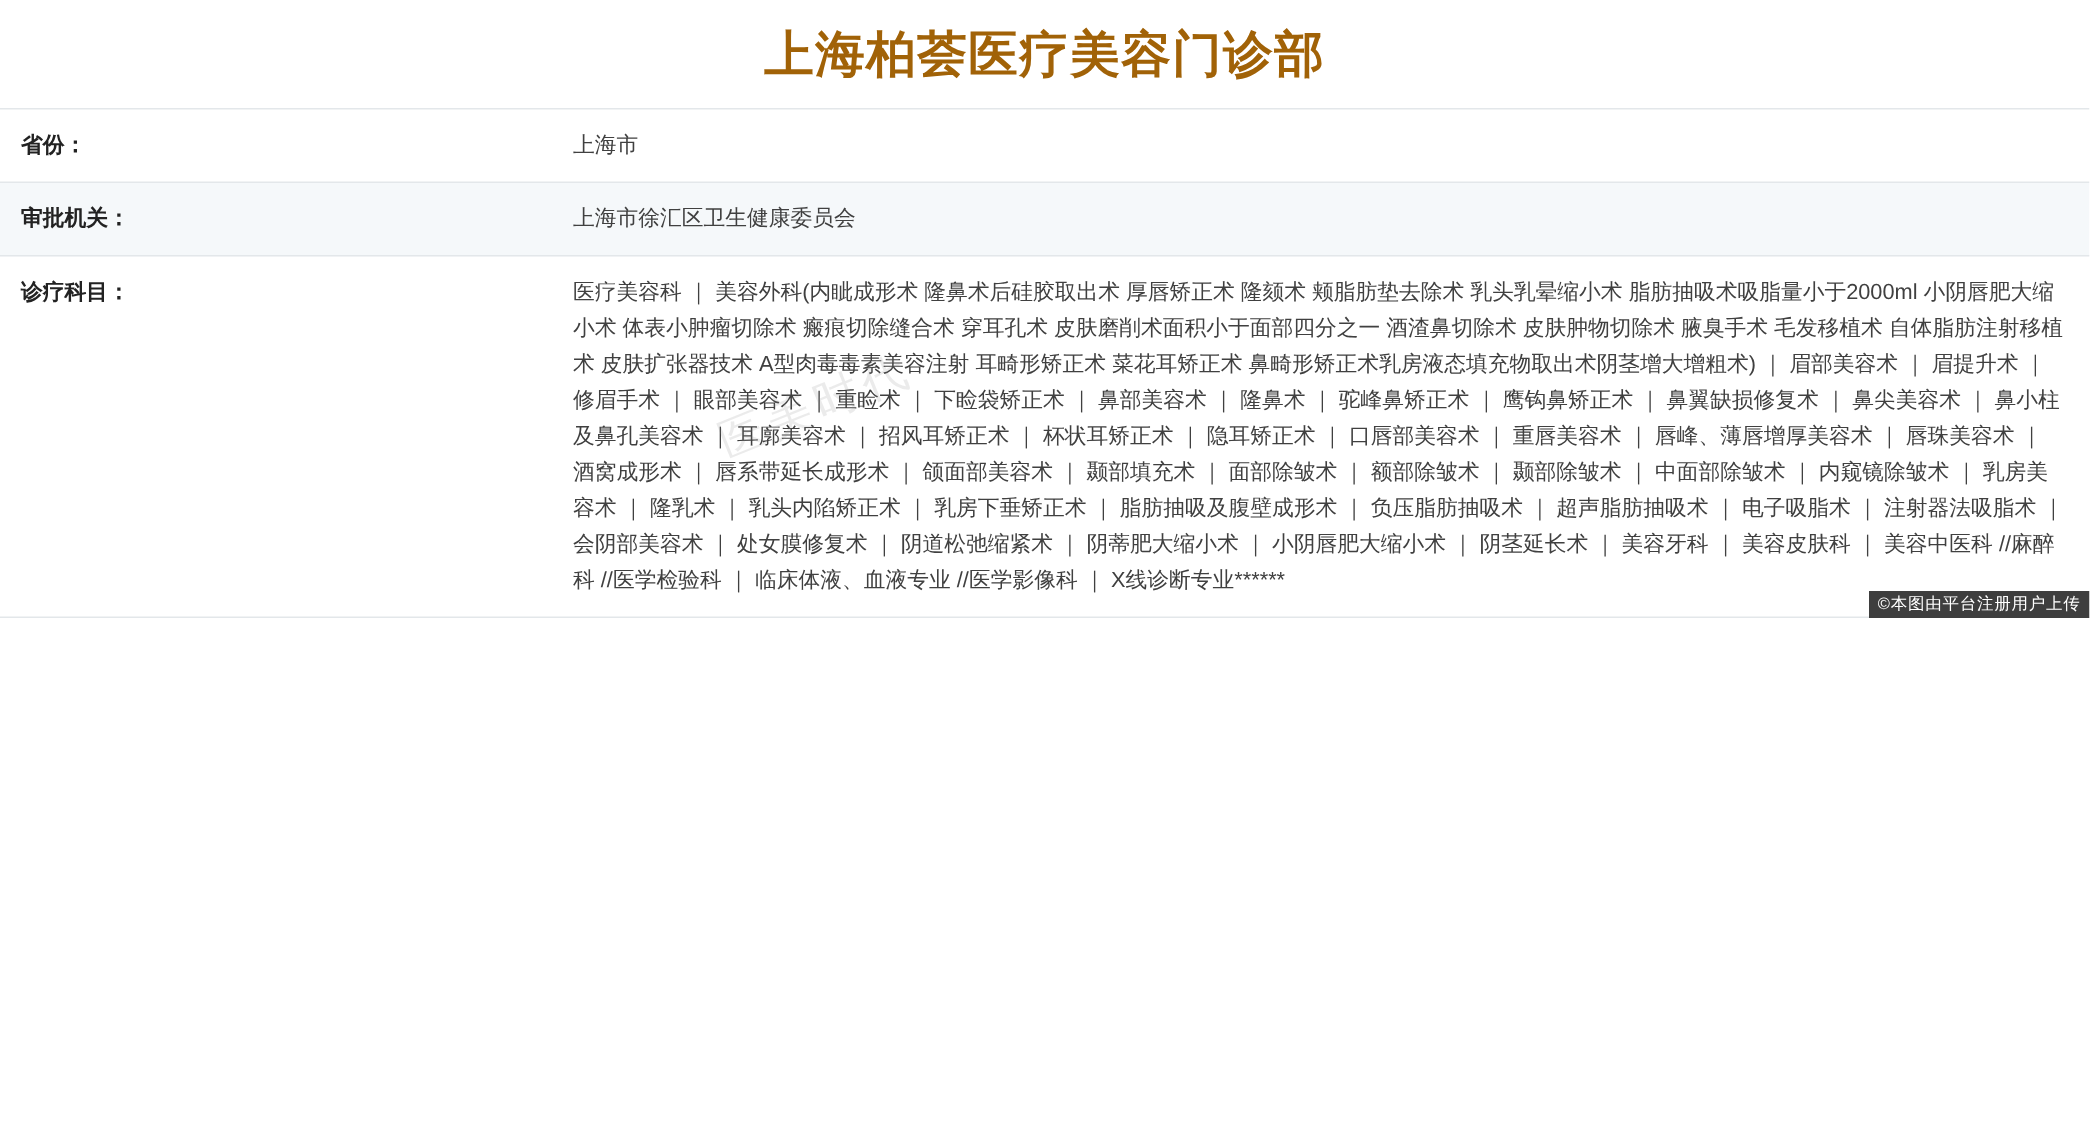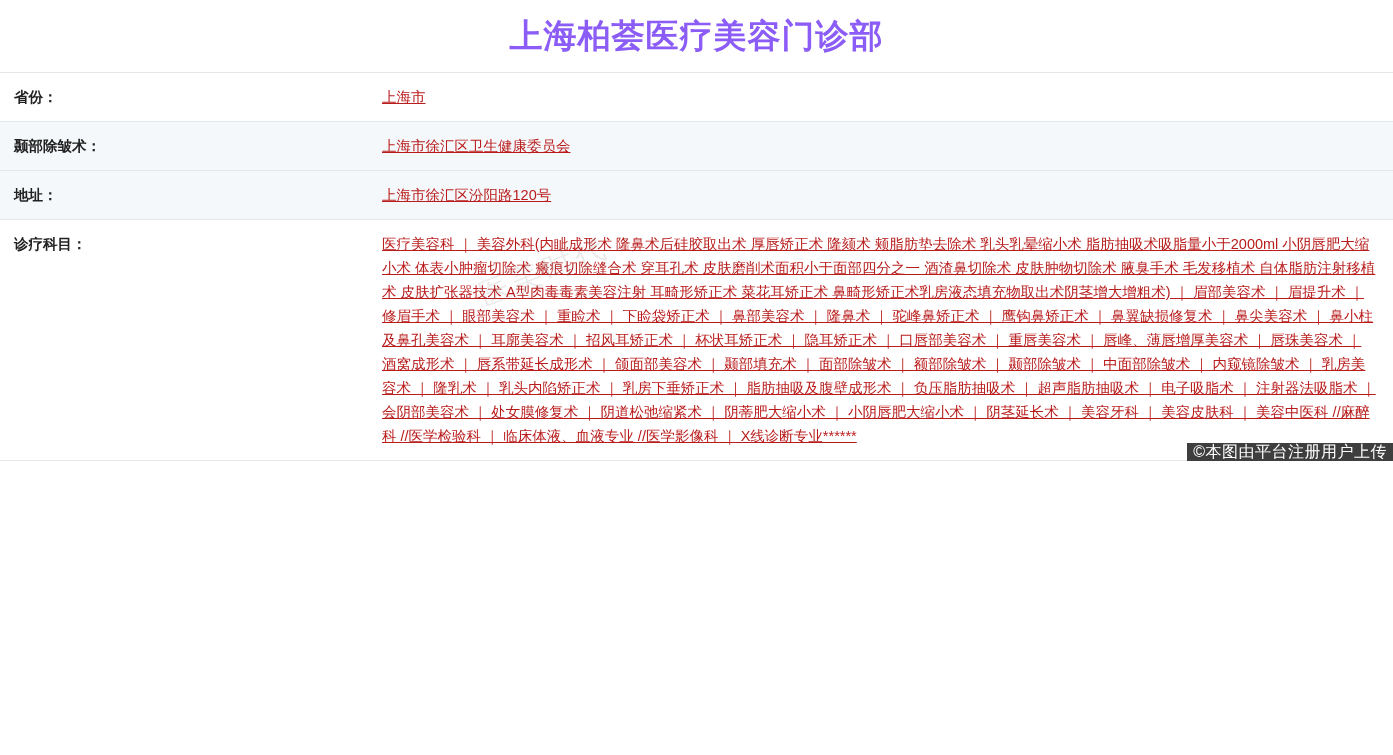--- a/index.html
+++ b/index.html
@@ -23,21 +23,21 @@
     height: 72px;
     display: flex;
     align-items: center;
     justify-content: center;
     background: #ffffff;
   }
   .title-bar h1 {
     margin: 0;
     font-size: 33px;
     font-weight: bold;
-    color: #8b5cf6;
+    color: #a16207;
     letter-spacing: 1px;
   }
   table.info {
     width: 1393px;
     border-collapse: collapse;
     table-layout: fixed;
   }
   table.info td {
     vertical-align: top;
     padding: 12px 14px;
@@ -51,24 +51,23 @@
     margin-top: 20px;
   }
   td.label {
     width: 340px;
     font-weight: bold;
     color: #222222;
     background: #ffffff;
     padding-left: 8px;
   }
   td.value {
-    color: #b91c1c;
+    color: #404040;
     background: #ffffff;
     padding-left: 12px;
-    text-decoration: underline;
   }
   tr.alt td {
     background: #f5f8fa;
   }
   .services {
     line-height: 26px;
   }
   .watermark {
     position: absolute;
     left: 440px;
@@ -85,21 +84,21 @@
     letter-spacing: 4px;
     text-align: center;
     user-select: none;
   }
   .footer-credit {
     position: absolute;
     right: 0;
     bottom: 0;
     background: #3e3e3e;
     color: #ffffff;
-    font-size: 16px;
+    font-size: 11px;
     line-height: 16px;
     padding: 1px 6px;
     letter-spacing: 0.5px;
   }
 </style>
 </head>
 <body>
 
 <div class="page">
 
@@ -107,26 +106,22 @@
     <h1>上海柏荟医疗美容门诊部</h1>
   </div>
 
   <table class="info">
     <tbody>
       <tr>
         <td class="label">省份：</td>
         <td class="value">上海市</td>
       </tr>
       <tr class="alt">
-        <td class="label">颞部除皱术：</td>
+        <td class="label">审批机关：</td>
         <td class="value">上海市徐汇区卫生健康委员会</td>
-      </tr>
-      <tr class="alt">
-        <td class="label">地址：</td>
-        <td class="value">上海市徐汇区汾阳路120号</td>
       </tr>
       <tr>
         <td class="label">诊疗科目：</td>
         <td class="value services">医疗美容科 ｜ 美容外科(内眦成形术 隆鼻术后硅胶取出术 厚唇矫正术 隆颏术 颊脂肪垫去除术 乳头乳晕缩小术 脂肪抽吸术吸脂量小于2000ml 小阴唇肥大缩小术 体表小肿瘤切除术 瘢痕切除缝合术 穿耳孔术 皮肤磨削术面积小于面部四分之一 酒渣鼻切除术 皮肤肿物切除术 腋臭手术 毛发移植术 自体脂肪注射移植术 皮肤扩张器技术 A型肉毒毒素美容注射 耳畸形矫正术 菜花耳矫正术 鼻畸形矫正术乳房液态填充物取出术阴茎增大增粗术) ｜ 眉部美容术 ｜ 眉提升术 ｜ 修眉手术 ｜ 眼部美容术 ｜ 重睑术 ｜ 下睑袋矫正术 ｜ 鼻部美容术 ｜ 隆鼻术 ｜ 驼峰鼻矫正术 ｜ 鹰钩鼻矫正术 ｜ 鼻翼缺损修复术 ｜ 鼻尖美容术 ｜ 鼻小柱及鼻孔美容术 ｜ 耳廓美容术 ｜ 招风耳矫正术 ｜ 杯状耳矫正术 ｜ 隐耳矫正术 ｜ 口唇部美容术 ｜ 重唇美容术 ｜ 唇峰、薄唇增厚美容术 ｜ 唇珠美容术 ｜ 酒窝成形术 ｜ 唇系带延长成形术 ｜ 颌面部美容术 ｜ 颞部填充术 ｜ 面部除皱术 ｜ 额部除皱术 ｜ 颞部除皱术 ｜ 中面部除皱术 ｜ 内窥镜除皱术 ｜ 乳房美容术 ｜ 隆乳术 ｜ 乳头内陷矫正术 ｜ 乳房下垂矫正术 ｜ 脂肪抽吸及腹壁成形术 ｜ 负压脂肪抽吸术 ｜ 超声脂肪抽吸术 ｜ 电子吸脂术 ｜ 注射器法吸脂术 ｜ 会阴部美容术 ｜ 处女膜修复术 ｜ 阴道松弛缩紧术 ｜ 阴蒂肥大缩小术 ｜ 小阴唇肥大缩小术 ｜ 阴茎延长术 ｜ 美容牙科 ｜ 美容皮肤科 ｜ 美容中医科 //麻醉科 //医学检验科 ｜ 临床体液、血液专业 //医学影像科 ｜ X线诊断专业******</td>
       </tr>
     </tbody>
   </table>
 
   <div class="watermark">医美时代</div>
 

